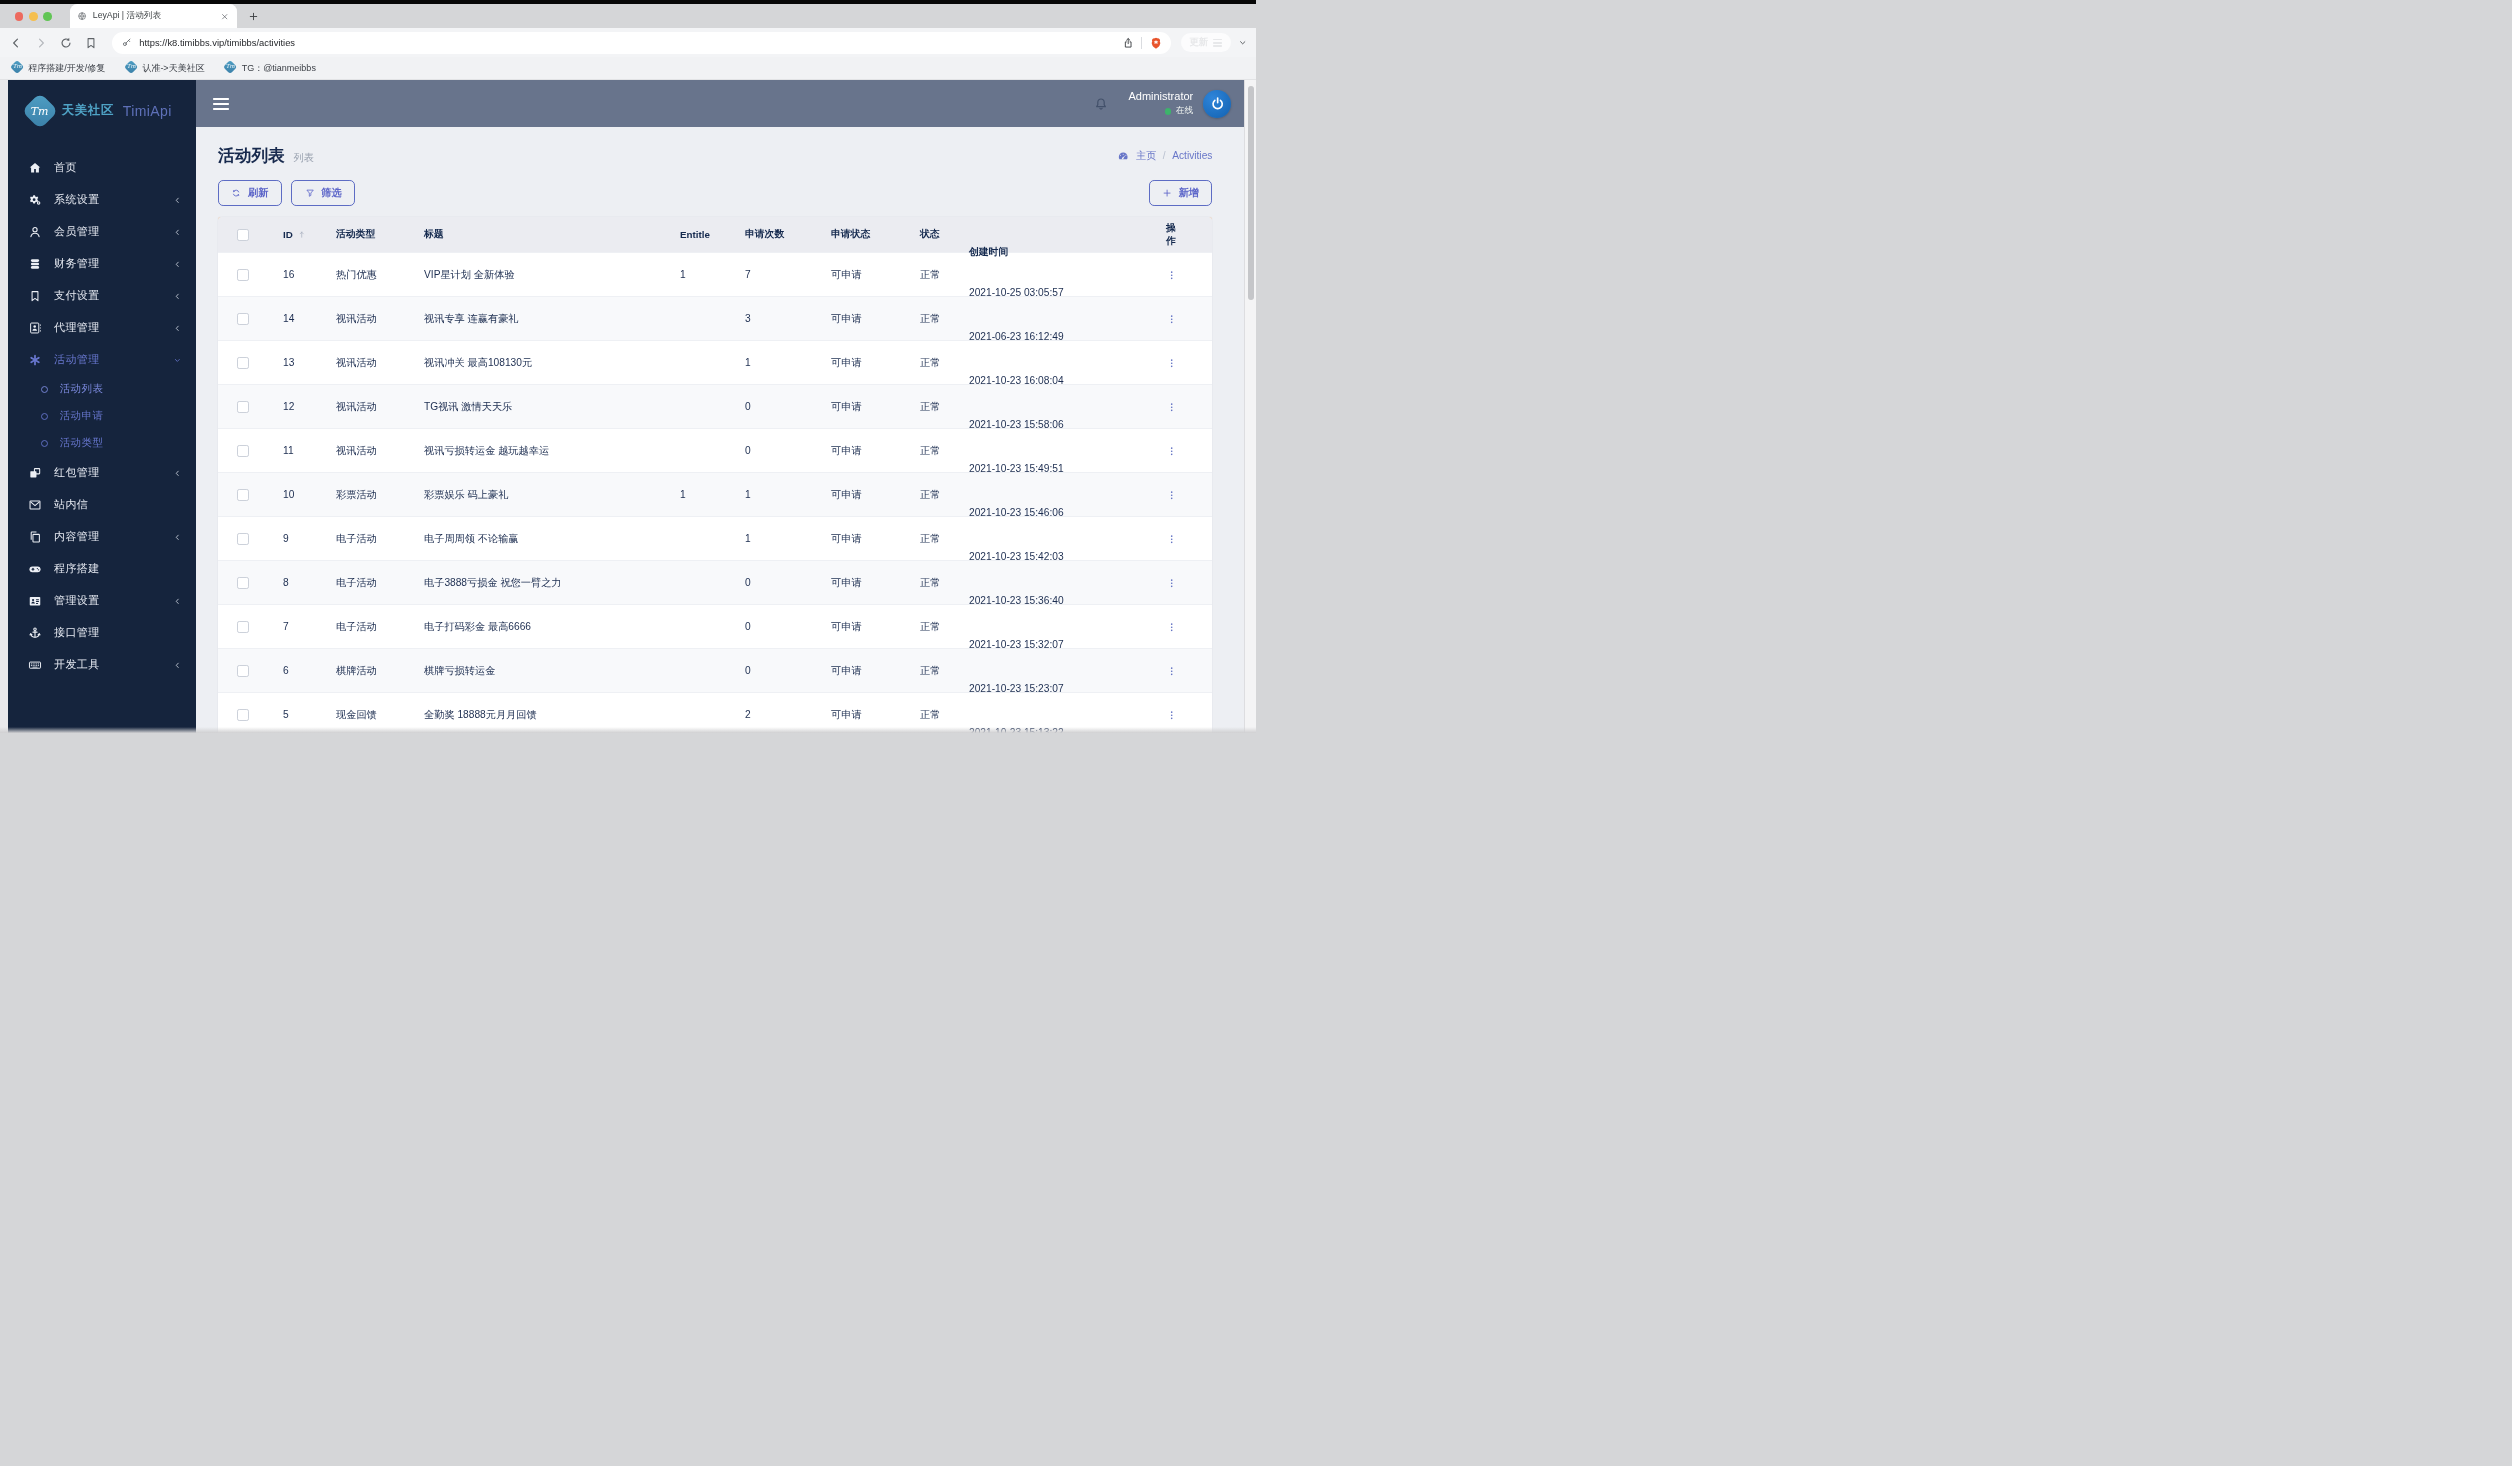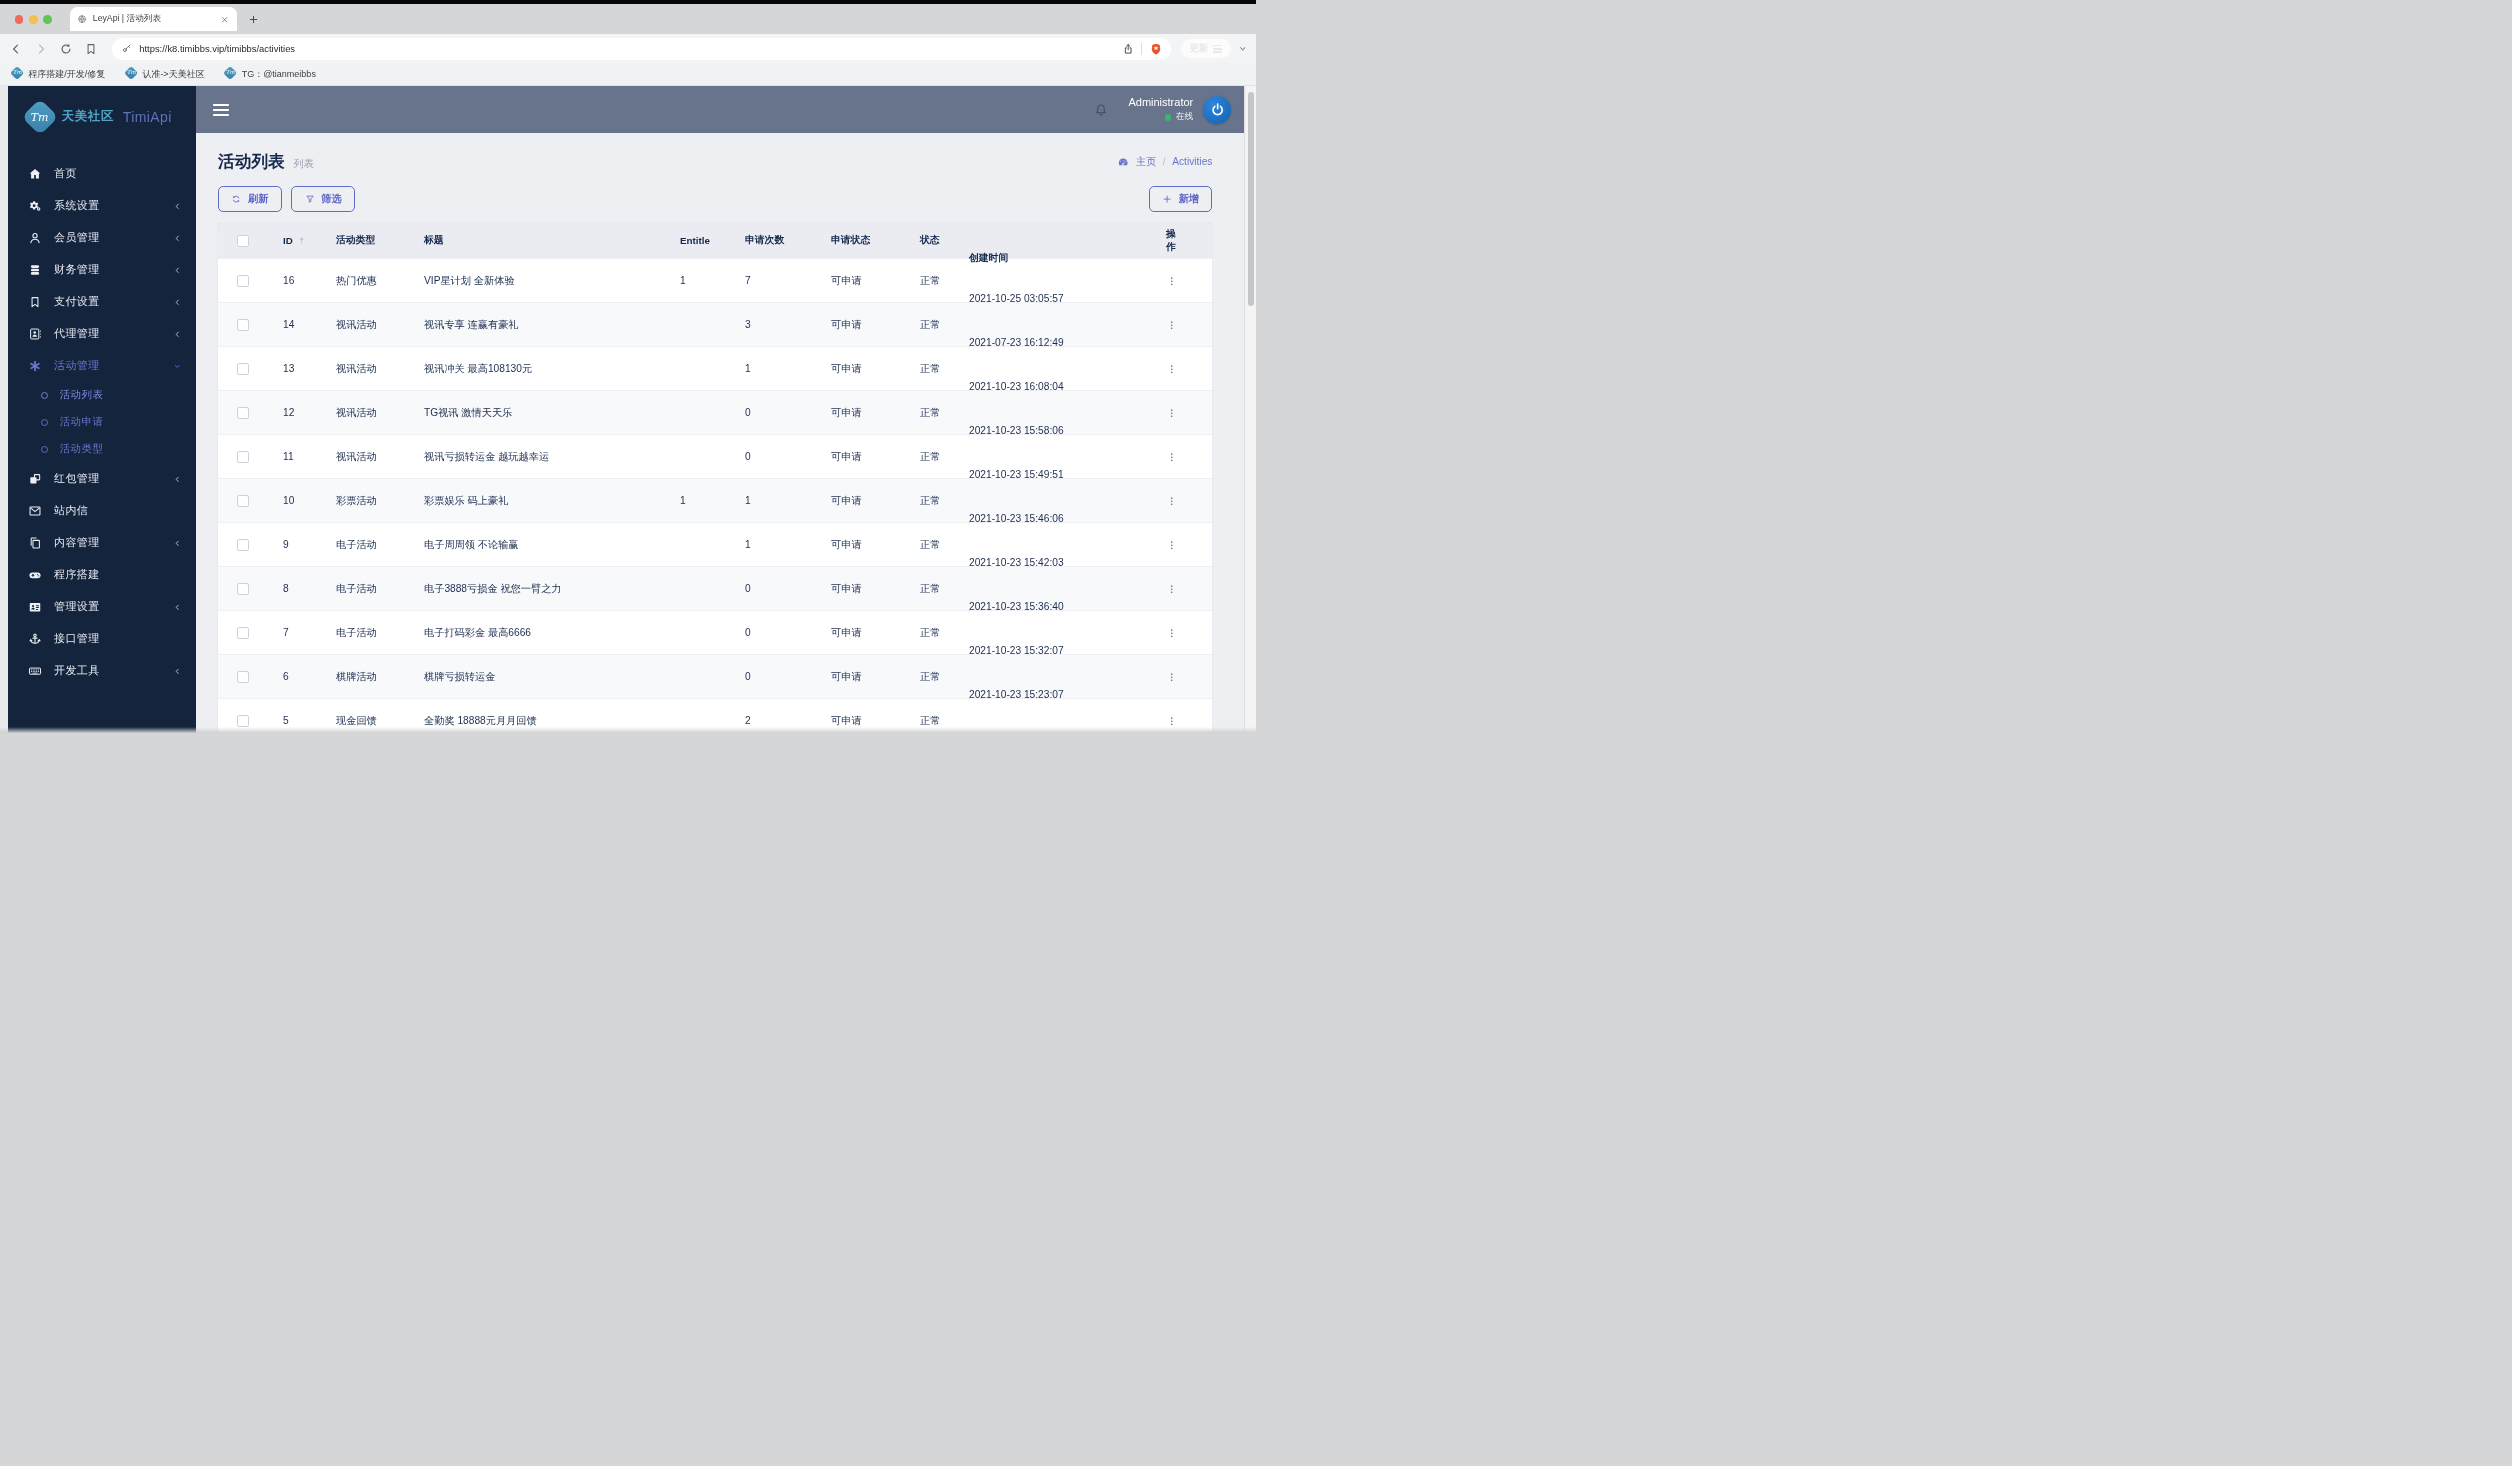--- a/index.html
+++ b/index.html
@@ -12,21 +12,21 @@
     --row-text:#1c2d50;
   }
   *{margin:0;padding:0;box-sizing:border-box;}
   html,body{width:1256px;height:733px;overflow:hidden;}
   body{font-family:"Liberation Sans","DejaVu Sans",sans-serif;background:#d5d6d8;position:relative;}
   .icon{display:inline-flex;align-items:center;justify-content:center;}
   .icon svg{width:100%;height:100%;display:block;}
 
   
   .desktop-strip{height:4.4px;background:#070707;}
-  .tabstrip{height:30px;background:#d5d6d8;display:flex;align-items:center;}
+  .tabstrip{height:24px;background:#d5d6d8;display:flex;align-items:center;}
   .traffic{display:flex;gap:5.8px;padding:0 0 0 14.5px;align-items:center;}
   .tl{width:8.7px;height:8.7px;border-radius:50%;}
   .tl.red{background:#ed6a5e;} .tl.yellow{background:#f5bf4f;} .tl.green{background:#61c555;}
   .tab{margin-left:17.4px;width:167px;height:24px;background:#fff;border-radius:7.3px 7.3px 0 0;display:flex;align-items:center;padding:0 7.3px;gap:5.8px;}
   .tab .fav{width:10.2px;height:10.2px;color:#5f6368;}
   .tab-title{flex:1;font-size:8.7px;color:#3c4043;white-space:nowrap;overflow:hidden;text-overflow:ellipsis;}
   .tab .closex{width:9.4px;height:9.4px;color:#5f6368;cursor:pointer;}
   .newtab{margin-left:11.6px;width:11px;height:11px;color:#3c4043;}
 
   .urlrow{height:29px;background:#f3f4f6;display:flex;align-items:center;padding:0 8.7px 0 8.7px;}
@@ -684,21 +684,21 @@
               <div class="cell col-count">
                 <span>3</span>
               </div>
               <div class="cell col-astatus">
                 <span>可申请</span>
               </div>
               <div class="cell col-status">
                 <span>正常</span>
               </div>
               <div class="cell col-created">
-                <span>2021-07-23 16:12:49</span>
+                <span>2021-06-23 16:12:49</span>
               </div>
               <div class="cell col-action">
                 <span class="icon kebab">
                   <svg viewBox="0 0 24 24" fill="currentColor">
                     <circle cx="12" cy="5.5" r="1.7"></circle>
                     <circle cx="12" cy="12" r="1.7"></circle>
                     <circle cx="12" cy="18.5" r="1.7"></circle>
                   </svg>
                 </span>
               </div>

